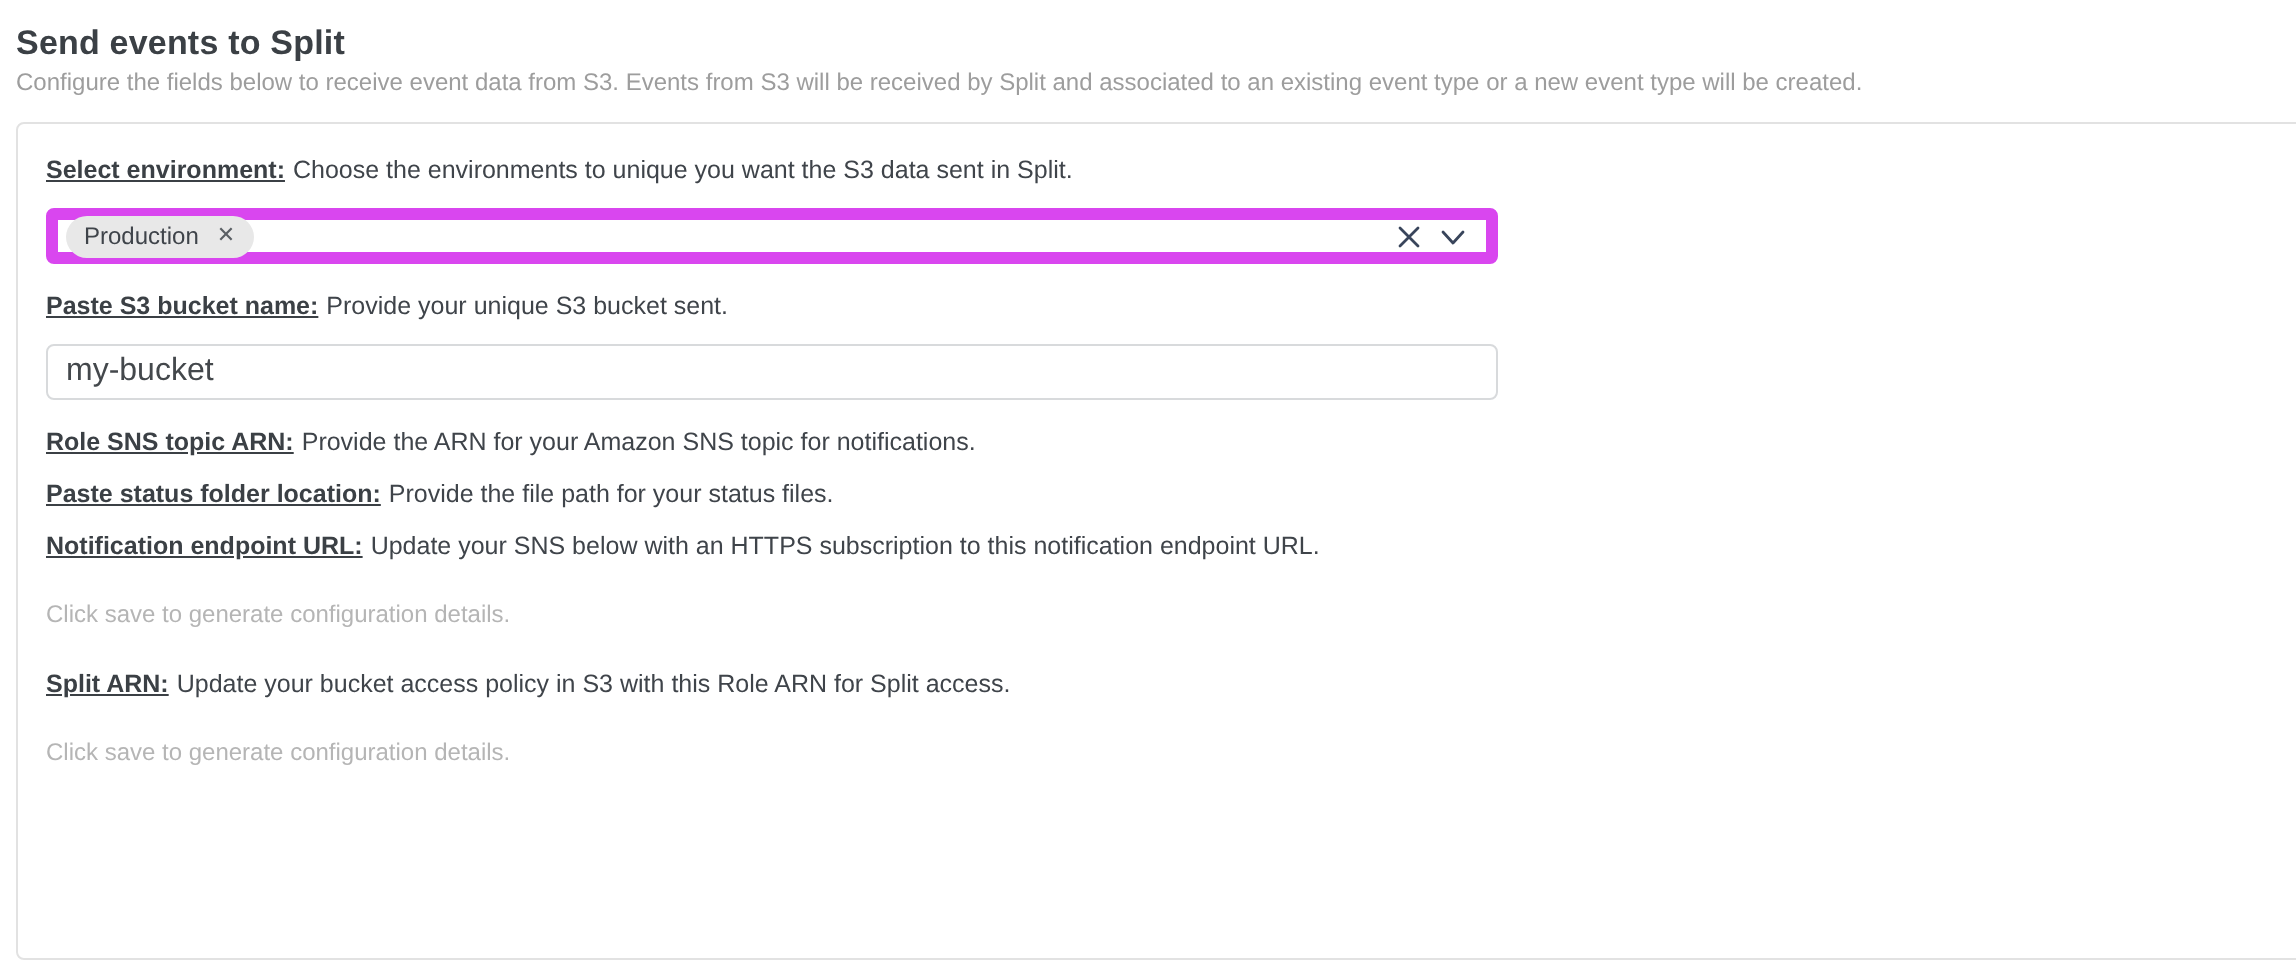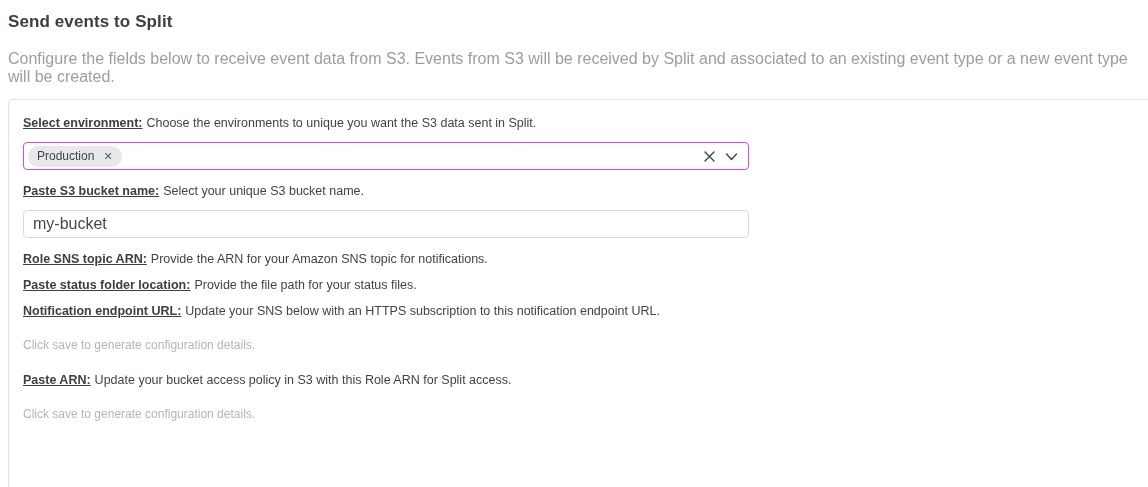--- a/index.html
+++ b/index.html
@@ -10,22 +10,22 @@
     font-family: "Liberation Sans", "DejaVu Sans", sans-serif;
   }
   .page { padding: 12px 0 0 8px; }
   .page-title {
     font-size: 17px;
     font-weight: 700;
     color: #3b4045;
     letter-spacing: 0.1px;
   }
   .page-subtitle {
-    margin-top: 18px;
-    font-size: 16px;
+    margin-top: 2px;
+    font-size: 12px;
     color: #9d9d9d;
   }
   .panel {
     margin-top: 13px;
     width: 1300px; 
     height: 419px;
     border: 1px solid #e2e2e2;
     border-radius: 4px;
     padding: 16px 0 0 14px;
     overflow: hidden;
@@ -50,21 +50,21 @@
     font-family: "Liberation Sans", "DejaVu Sans", sans-serif;
     outline: none;
     margin-bottom: 14px;
     background: #ffffff;
   }
   .select-box {
     display: flex;
     align-items: center;
     width: 726px;
     height: 28px;
-    border: 1px solid #d946ef;
+    border: 6px solid #d946ef;
     border-radius: 4px;
     padding: 0 9px 0 4px;
     margin-bottom: 14px;
     background: #ffffff;
     cursor: pointer;
   }
   .tag {
     display: inline-flex;
     align-items: center;
     background: #e8e8e8;
@@ -118,36 +118,36 @@
         <svg width="15" height="15" viewBox="0 0 15 15">
           <path d="M3 3 L12 12 M12 3 L3 12" stroke="#39455b" stroke-width="1.4" fill="none" stroke-linecap="round"></path>
         </svg>
         <svg width="15" height="15" viewBox="0 0 15 15">
           <path d="M2.5 5 L7.5 10.5 L12.5 5" stroke="#39455b" stroke-width="1.4" fill="none" stroke-linecap="round" stroke-linejoin="round"></path>
         </svg>
       </span>
     </div>
 
     <div class="field-label">
-      <b>Paste S3 bucket name:</b><span>Select your unique S3 bucket name.</span>
+      <b>Paste S3 bucket name:</b><span>Provide your unique S3 bucket sent.</span>
     </div>
     <input type="text" class="text-input" value="my-bucket" style="">
 
     <div class="field-label">
       <b>Role SNS topic ARN:</b><span>Provide the ARN for your Amazon SNS topic for notifications.</span>
     </div>
 
     <div class="field-label">
       <b>Paste status folder location:</b><span>Provide the file path for your status files.</span>
     </div>
 
     <div class="field-label wide-gap">
       <b>Notification endpoint URL:</b><span>Update your SNS below with an HTTPS subscription to this notification endpoint URL.</span>
     </div>
     <div class="readonly-note">Click save to generate configuration details.</div>
 
     <div class="field-label wide-gap">
-      <b>Paste ARN:</b><span>Update your bucket access policy in S3 with this Role ARN for Split access.</span>
+      <b>Split ARN:</b><span>Update your bucket access policy in S3 with this Role ARN for Split access.</span>
     </div>
     <div class="readonly-note">Click save to generate configuration details.</div>
 
   </div>
 </div>
 
 </body></html>

